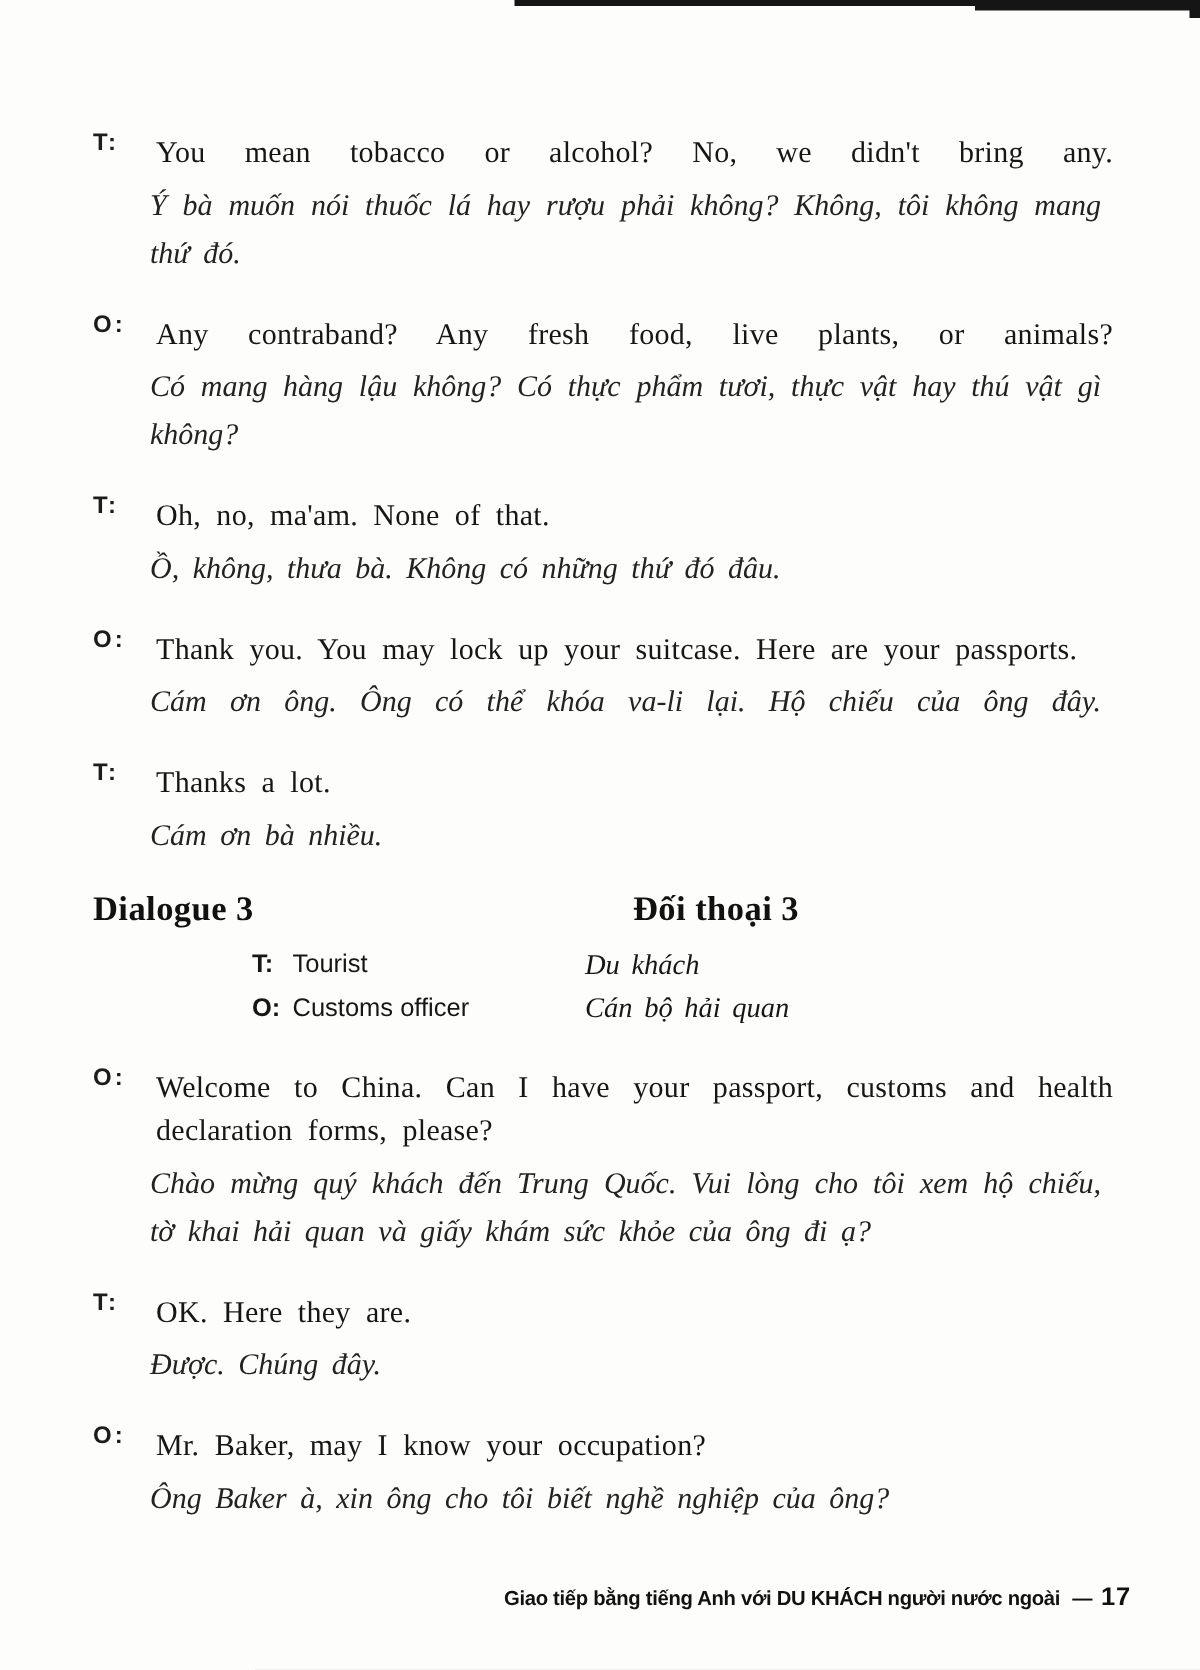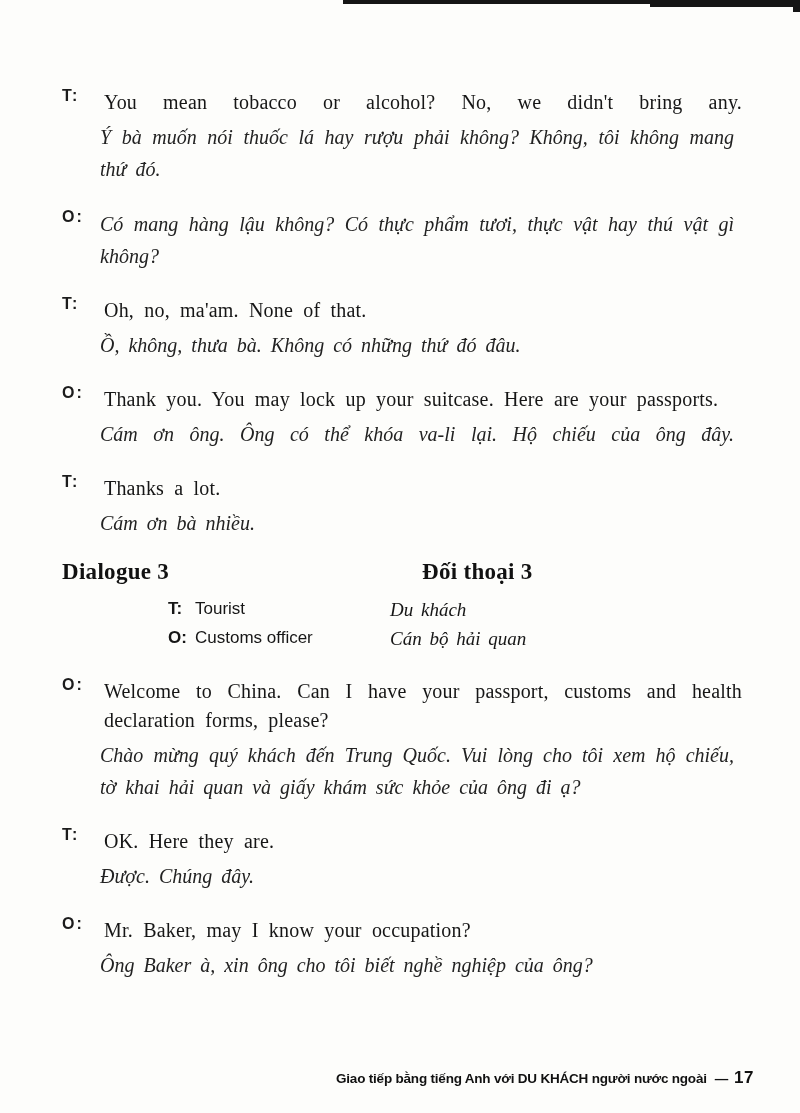--- a/index.html
+++ b/index.html
@@ -102,21 +102,21 @@
     font-family: "Liberation Serif", serif;
     font-style: italic;
     font-size: 19px;
     word-spacing: 3px;
     text-align: center;
   }
 
   .footer {
     position: absolute;
     right: 46px;
-    bottom: 25px;
+    bottom: 38px;
     font-family: "Liberation Sans", sans-serif;
     font-weight: 700;
     font-size: 13.5px;
     letter-spacing: -0.2px;
     color: #111;
     white-space: nowrap;
     margin-left: 12px;
   }
   .footer .dash { margin: 0 6px 0 8px; }
   .footer .pagenum { font-size: 17px; letter-spacing: 0.5px; }
@@ -136,20 +136,21 @@
       <span class="speaker">T:</span>
       <div class="lines">
         <p class="en fill">You mean tobacco or alcohol? No, we didn't bring any.</p>
         <p class="vi">Ý bà muốn nói thuốc lá hay rượu phải không? Không, tôi không mang thứ đó.</p>
       </div>
     </div>
 
     <div class="turn">
       <span class="speaker">O:</span>
       <div class="lines">
+        <p class="en fill">Any contraband? Any fresh food, live plants, or animals?</p>
         <p class="vi">Có mang hàng lậu không? Có thực phẩm tươi, thực vật hay thú vật gì không?</p>
       </div>
     </div>
 
     <div class="turn">
       <span class="speaker">T:</span>
       <div class="lines">
         <p class="en">Oh, no, ma'am. None of that.</p>
         <p class="vi">Ồ, không, thưa bà. Không có những thứ đó đâu.</p>
       </div>

